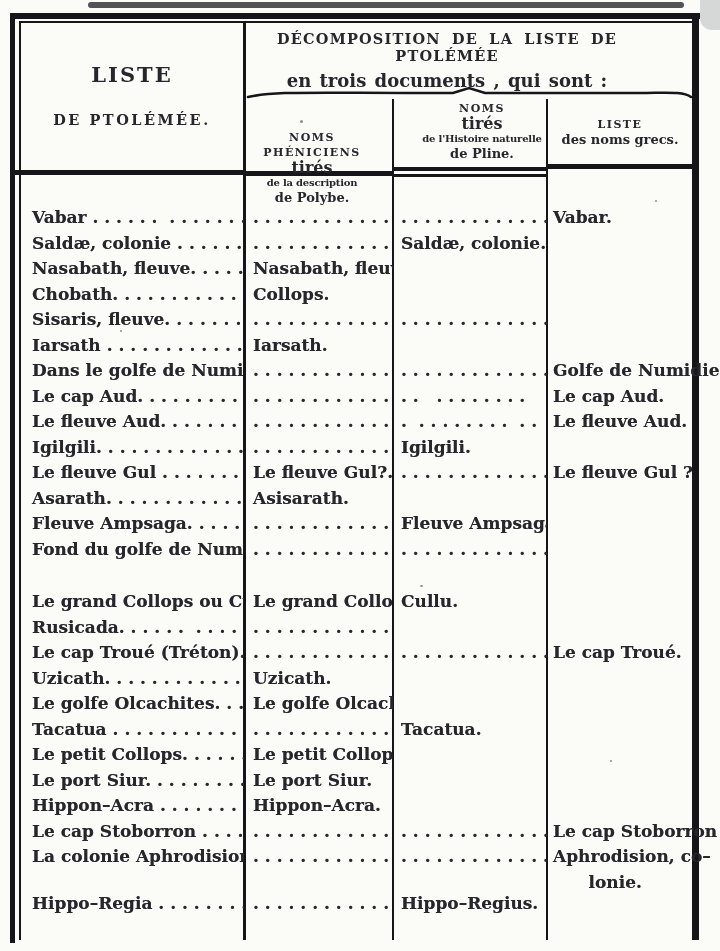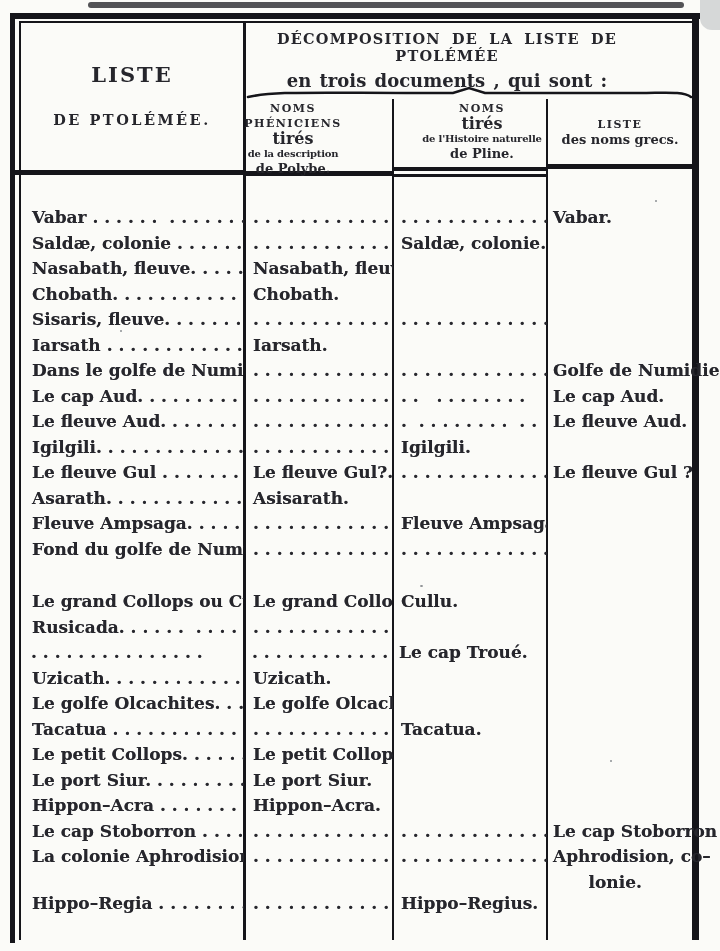--- a/index.html
+++ b/index.html
@@ -51,21 +51,21 @@
   .dec-head{
     position:absolute;left:246px;top:30px;width:402px;height:58px;
     text-align:center;font-weight:700;
   }
   .dec-title{display:block;font-size:14.5px;letter-spacing:1.2px;word-spacing:5px;}
   .dec-sub{display:block;margin-top:6px;font-size:18px;word-spacing:2px;}
 
   .brace{position:absolute;left:245px;top:86px;width:449px;height:14px;}
 
   .subhead{position:absolute;top:101px;height:66px;text-align:center;font-weight:700;line-height:15px;}
-  .sh-polybe{left:232px;width:122px;}
+  .sh-polybe{left:251px;width:122px;margin-top:29px;}
   .sh-pline{left:394px;width:176px;}
   .sh-grecs{left:548px;width:144px;padding-top:16px;}
   .sh-l1{display:block;font-size:11px;letter-spacing:1.5px;}
   .sh-l2{display:block;font-size:16px;}
   .sh-l3{display:block;font-size:10px;letter-spacing:-0.2px;}
   .sh-l4{display:block;font-size:13px;}
 
   
   .rows{position:absolute;left:22px;top:205px;width:672px;}
   .row{display:grid;grid-template-columns:222px 149px 154px 147px;height:25.5px;}
@@ -154,21 +154,21 @@
         <div class="cell c4"></div>
       </div>
       <div class="row">
         <div class="cell c1">Nasabath, fleuve. . . . . . .</div>
         <div class="cell c2">Nasabath, fleuve</div>
         <div class="cell c3"></div>
         <div class="cell c4"></div>
       </div>
       <div class="row">
         <div class="cell c1">Chobath. . . . . . . . . . . . . .</div>
-        <div class="cell c2">Chobath.</div>
+        <div class="cell c2">Collops.</div>
         <div class="cell c3"></div>
         <div class="cell c4"></div>
       </div>
       <div class="row">
         <div class="cell c1">Sisaris, fleuve. . . . . . . . .</div>
         <div class="cell c2">. . . . . . . . . . . . . . .</div>
         <div class="cell c3">. . . . . . . . . . . . . . .</div>
       </div>
       <div class="row">
         <div class="cell c1">Iarsath . . . . . . . . . . . . . .</div>
@@ -234,20 +234,21 @@
         <div class="cell c2">Le grand Collops</div>
         <div class="cell c3">Cullu.</div>
         <div class="cell c4"></div>
       </div>
       <div class="row">
         <div class="cell c1">Rusicada. . . . . .  . . . . . .</div>
         <div class="cell c2">. . . . . . . . . . . . . . .</div>
         <div class="cell c4"></div>
       </div>
       <div class="row">
+        <div class="cell c1">Le cap Troué (Tréton).</div>
         <div class="cell c2">. . . . . . . . . . . . . . .</div>
         <div class="cell c3">. . . . . . . . . . . . . . .</div>
         <div class="cell c4">Le cap Troué.</div>
       </div>
       <div class="row">
         <div class="cell c1">Uzicath. . . . . . . . . . . . . .</div>
         <div class="cell c2">Uzicath.</div>
         <div class="cell c3"></div>
         <div class="cell c4"></div>
       </div>

